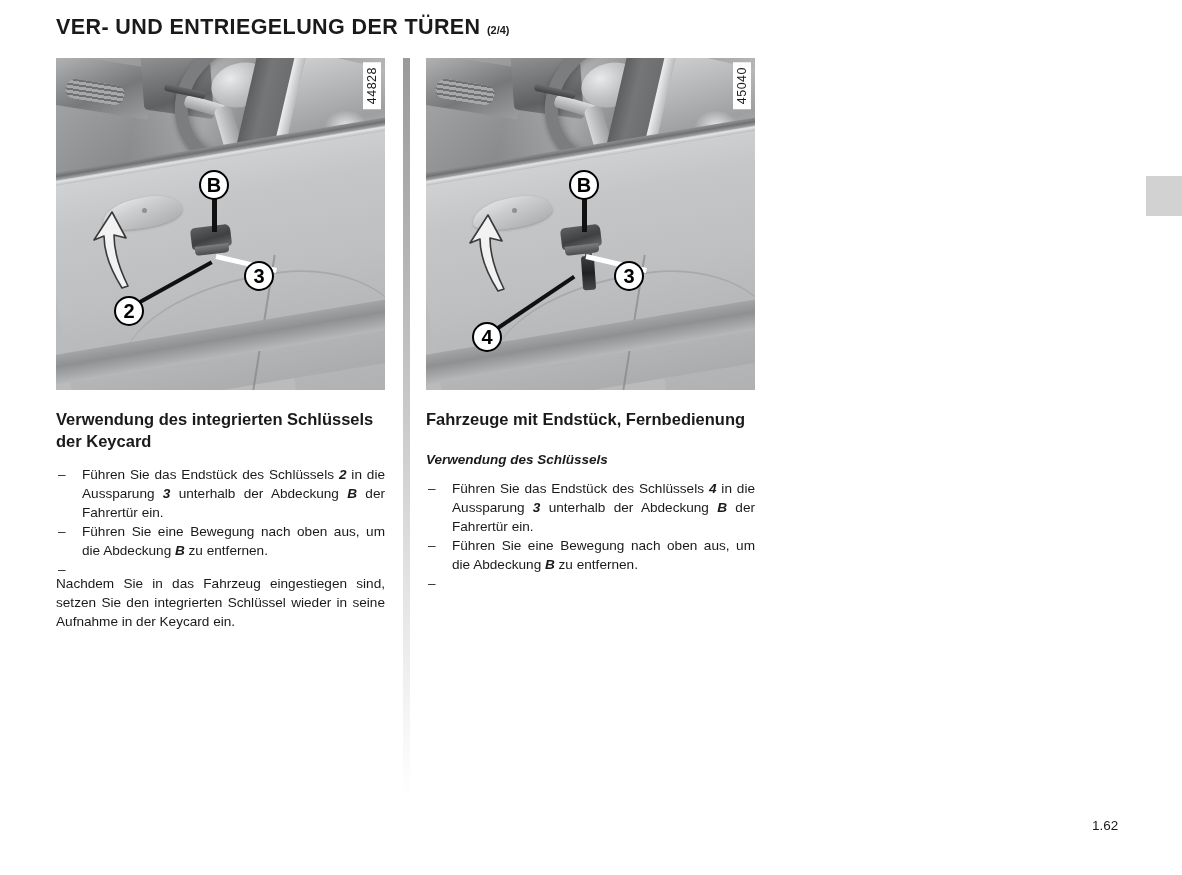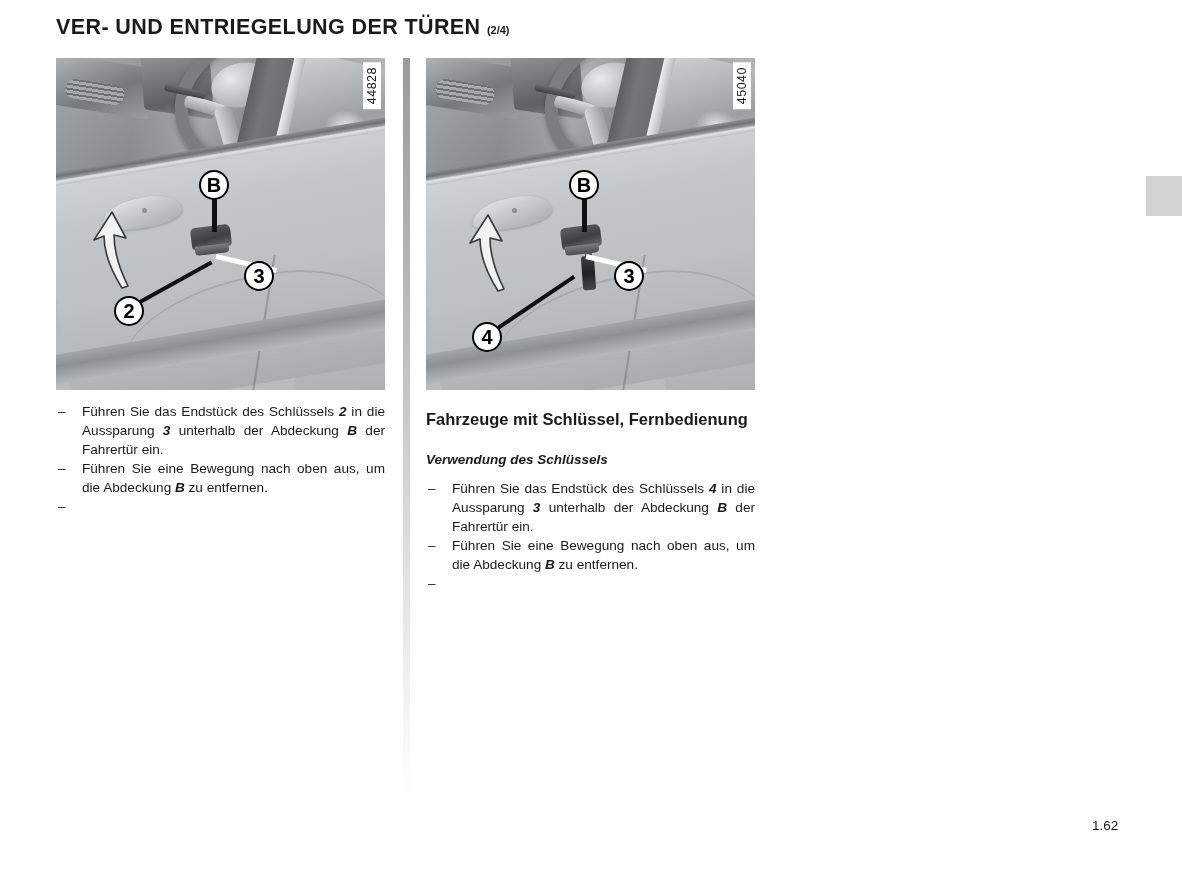--- a/index.html
+++ b/index.html
@@ -386,35 +386,37 @@
     <div class="callout" style="left:58px; top:238px;">
       <span>2</span>
     </div>
     <div class="callout" style="left:188px; top:203px;">
       <span>3</span>
     </div>
 
     <div class="ref-num">44828</div>
   </div>
 
+  <h2 class="sec-title">Verwendung des integrierten Schlüssels der Keycard</h2>
 
   <ul class="bullets">
     <li>
       <span class="dash">–</span>
       <span class="rich"><span>Führen Sie das Endstück des Schlüssels </span><i class="bi">2</i><span> in die Aussparung </span><i class="bi">3</i><span> unterhalb der Abdeckung </span><i class="bi">B</i><span> der Fahrertür ein.</span></span>
     </li>
     <li>
       <span class="dash">–</span>
       <span class="rich"><span>Führen Sie eine Bewegung nach oben aus, um die Abdeckung </span><i class="bi">B</i><span> zu entfernen.</span></span>
     </li>
     <li>
       <span class="dash">–</span>
     </li>
   </ul>
 
+  <p class="para">Nachdem Sie in das Fahrzeug eingestiegen sind, setzen Sie den integrierten Schlüssel wieder in seine Aufnahme in der Keycard ein.</p>
 </div>
 
 <div class="column" id="col-right">
 
   <div class="illus">
     <div class="interior"></div>
     <div class="dash-a"></div>
     <div class="dash-vent"></div>
     <div class="dash-b"></div>
     <div class="wheel-outer"></div>
@@ -459,21 +461,21 @@
     <div class="callout" style="left:46px; top:264px;">
       <span>4</span>
     </div>
     <div class="callout" style="left:188px; top:203px;">
       <span>3</span>
     </div>
 
     <div class="ref-num">45040</div>
   </div>
 
-  <h2 class="sec-title">Fahrzeuge mit Schlüssel, Fernbedienung</h2>
+  <h2 class="sec-title">Fahrzeuge mit Endstück, Fernbedienung</h2>
 
   <h3 class="sub-title">Verwendung des Schlüssels</h3>
 
   <ul class="bullets">
     <li>
       <span class="dash">–</span>
       <span class="rich"><span>Führen Sie das Endstück des Schlüssels </span><i class="bi">4</i><span> in die Aussparung </span><i class="bi">3</i><span> unterhalb der Abdeckung </span><i class="bi">B</i><span> der Fahrertür ein.</span></span>
     </li>
     <li>
       <span class="dash">–</span>

